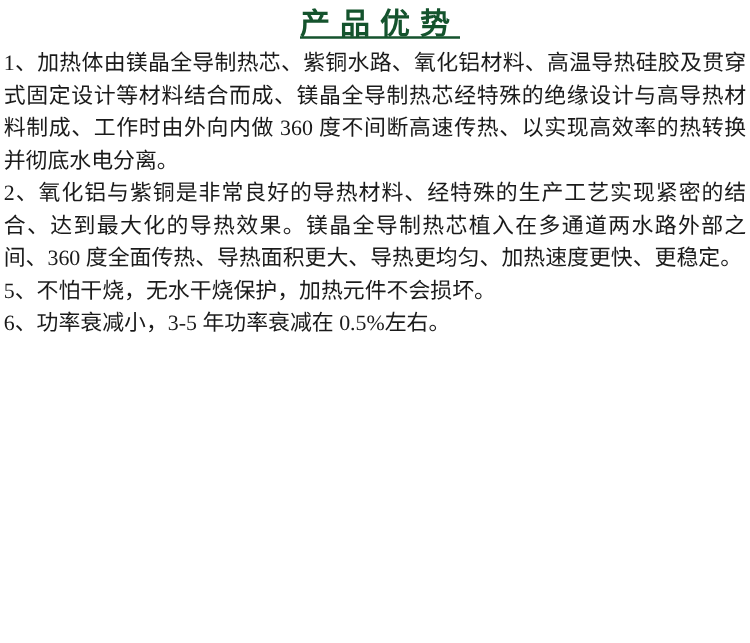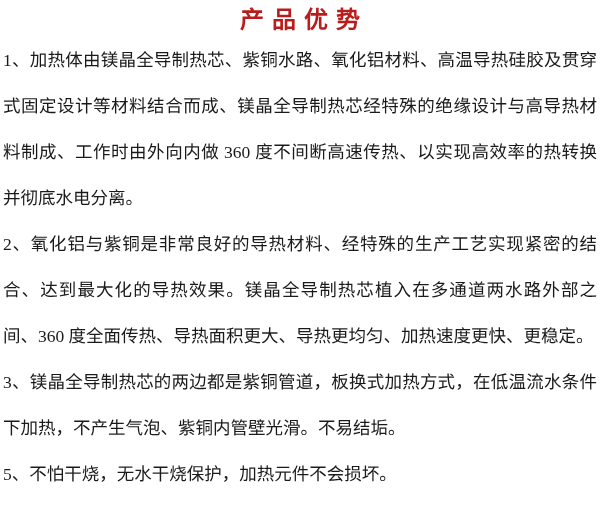--- a/index.html
+++ b/index.html
@@ -20,41 +20,42 @@
     box-sizing: content-box;
   }
   .doc-title {
     margin: 0 0 3px 0;
     font-size: 24px;
     font-weight: bold;
     line-height: 28px;
     text-align: center;
     letter-spacing: 8px;
     text-indent: 8px; 
-    color: #b91c1c;
+    color: #14532d;
+    text-decoration: underline;
   }
   .doc-paragraph {
     margin: 0;
     font-size: 17.5px;
-    line-height: 46px;
+    line-height: 26px;
     text-align: justify;
     text-justify: inter-character;
     word-break: break-all;
     color: #1a1a1a;
   }
 </style>
 </head>
 <body>
 
 <div class="page">
   <h1 class="doc-title">产品优势</h1>
 
   <p class="doc-paragraph">1、加热体由镁晶全导制热芯、紫铜水路、氧化铝材料、高温导热硅胶及贯穿式固定设计等材料结合而成、镁晶全导制热芯经特殊的绝缘设计与高导热材料制成、工作时由外向内做 360 度不间断高速传热、以实现高效率的热转换并彻底水电分离。</p>
 
   <p class="doc-paragraph">2、氧化铝与紫铜是非常良好的导热材料、经特殊的生产工艺实现紧密的结合、达到最大化的导热效果。镁晶全导制热芯植入在多通道两水路外部之间、360 度全面传热、导热面积更大、导热更均匀、加热速度更快、更稳定。</p>
 
-  <p class="doc-paragraph">3、镁晶全导制热芯的两边都是紫铜管道，板换式加热方式，在低温流水条件下加热，不产生气泡、紫铜内管壁光滑。不易结垢。</p>
 
 
   <p class="doc-paragraph">5、不怕干烧，无水干烧保护，加热元件不会损坏。</p>
 
+  <p class="doc-paragraph">6、功率衰减小，3-5 年功率衰减在 0.5%左右。</p>
 
 </div>
 
 </body></html>

